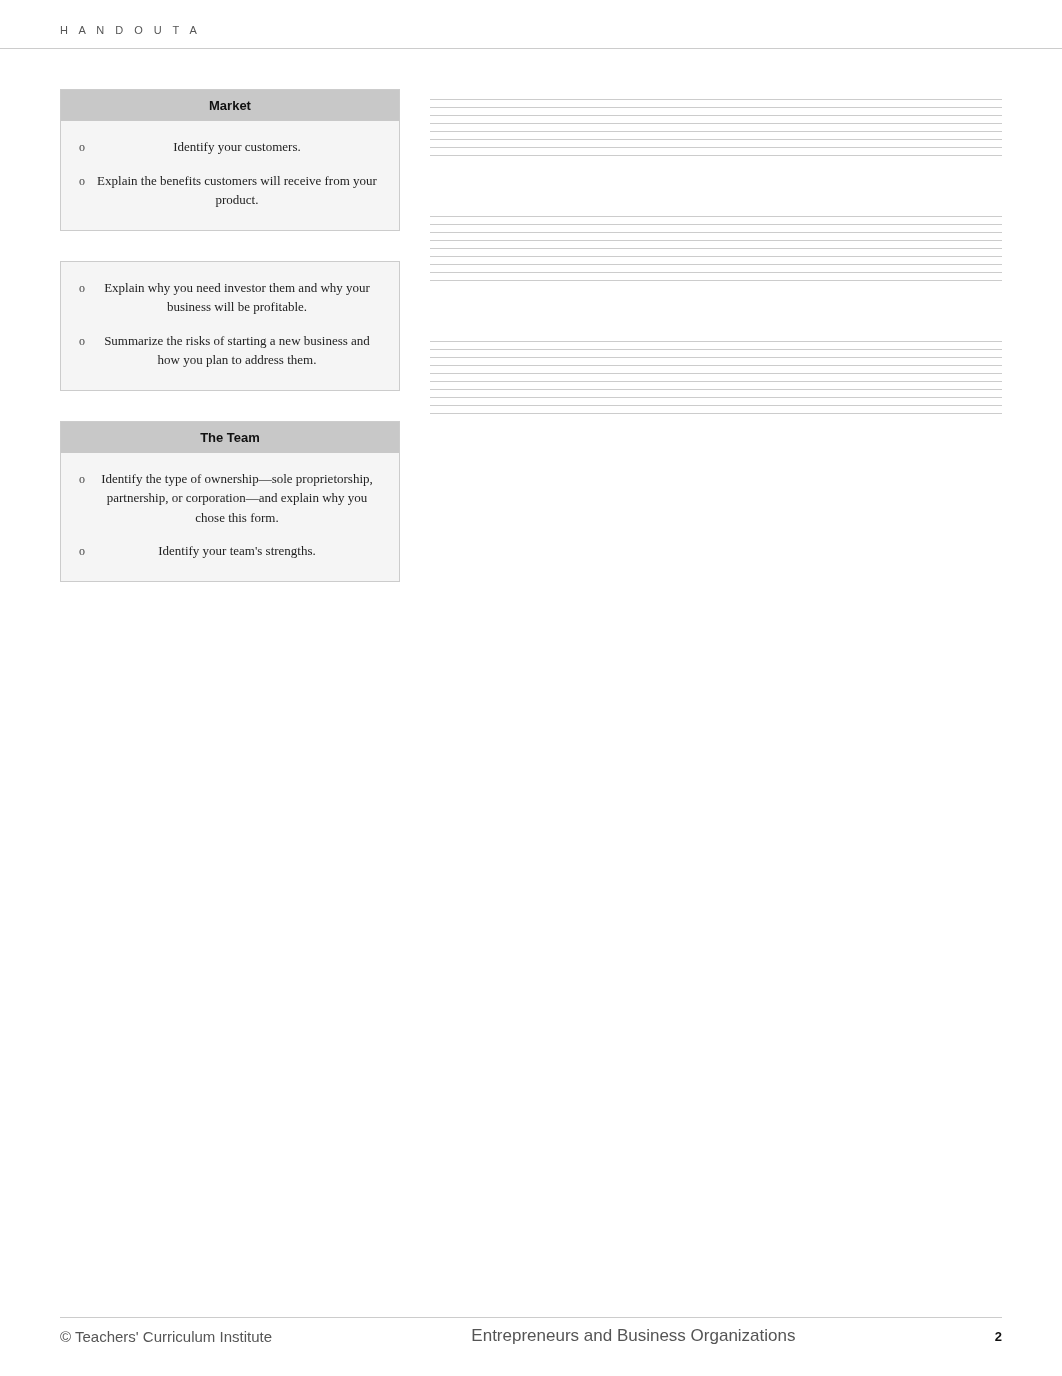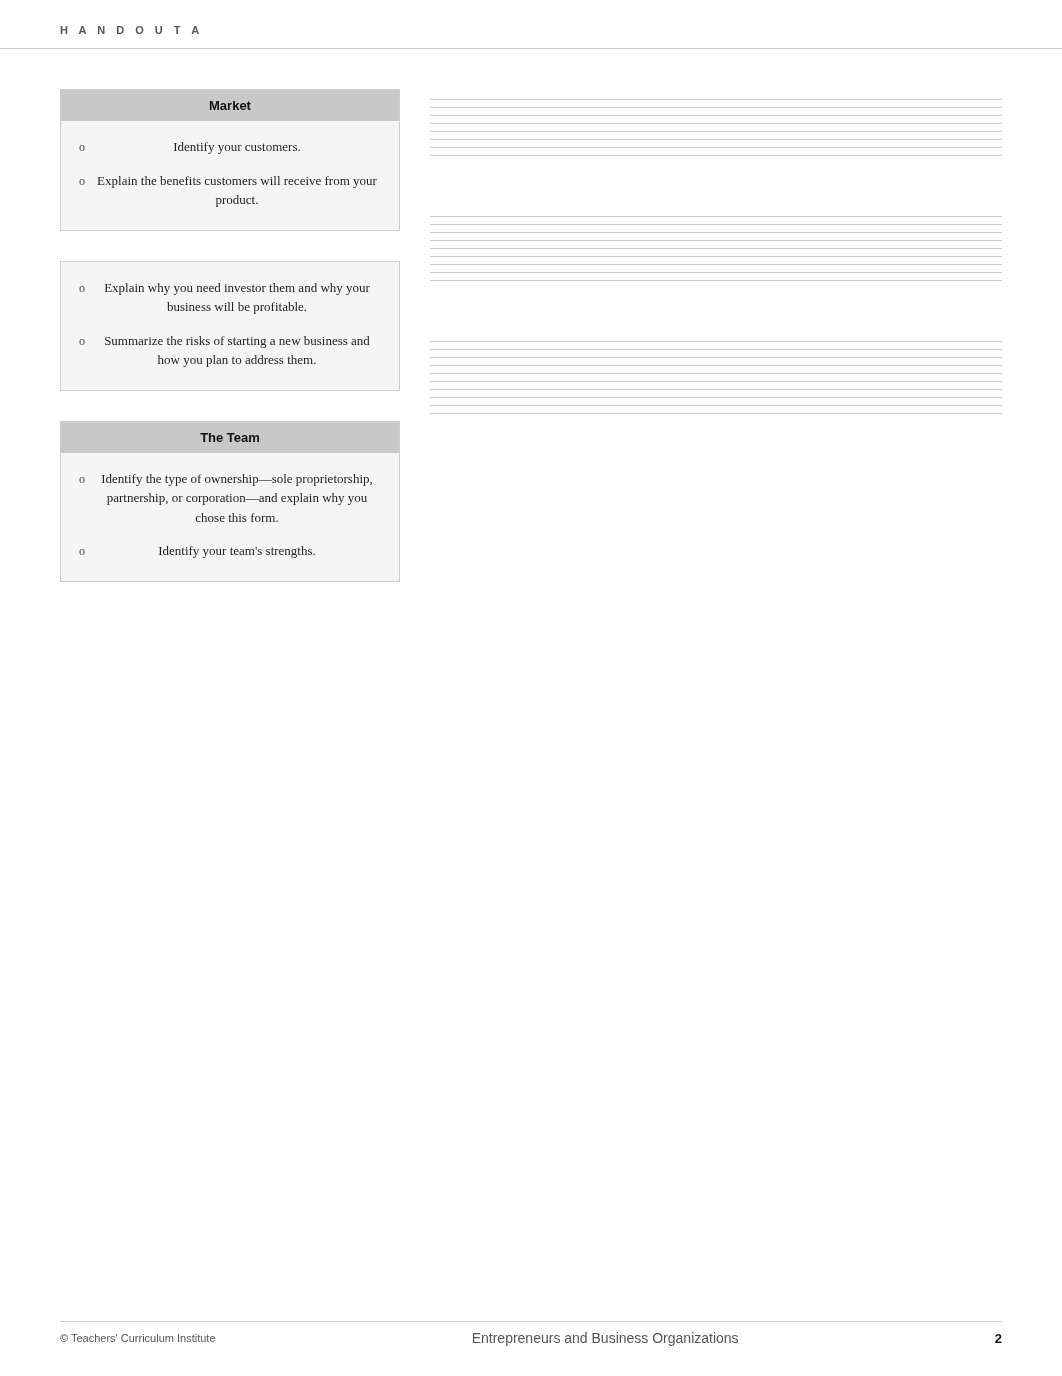--- a/index.html
+++ b/index.html
@@ -21,21 +21,21 @@
     .page-header {
       padding: 22px 60px 10px 60px;
       border-bottom: 1px solid #ccc;
     }
 
     .header-title {
       font-family: Arial, Helvetica, sans-serif;
       font-size: 11px;
       letter-spacing: 4px;
       color: #555;
-      font-weight: bold;
+      font-weight: normal;
       text-transform: uppercase;
     }
 
     .main-content {
       display: flex;
       flex-direction: row;
       padding: 40px 60px 40px 60px;
       gap: 30px;
     }
 
@@ -120,25 +120,25 @@
       justify-content: space-between;
       align-items: center;
       font-size: 11px;
       color: #555;
       font-family: Arial, Helvetica, sans-serif;
       border-top: 1px solid #ccc;
       padding-top: 8px;
     }
 
     .footer-left {
-      font-size: 11px;
+      font-size: 15px;
     }
 
     .footer-center {
-      font-size: 14px;
+      font-size: 17px;
       text-align: right;
     }
 
     .footer-right {
       font-size: 13px;
       font-weight: bold;
       color: #111;
     }
 
     .right-lines-set {

